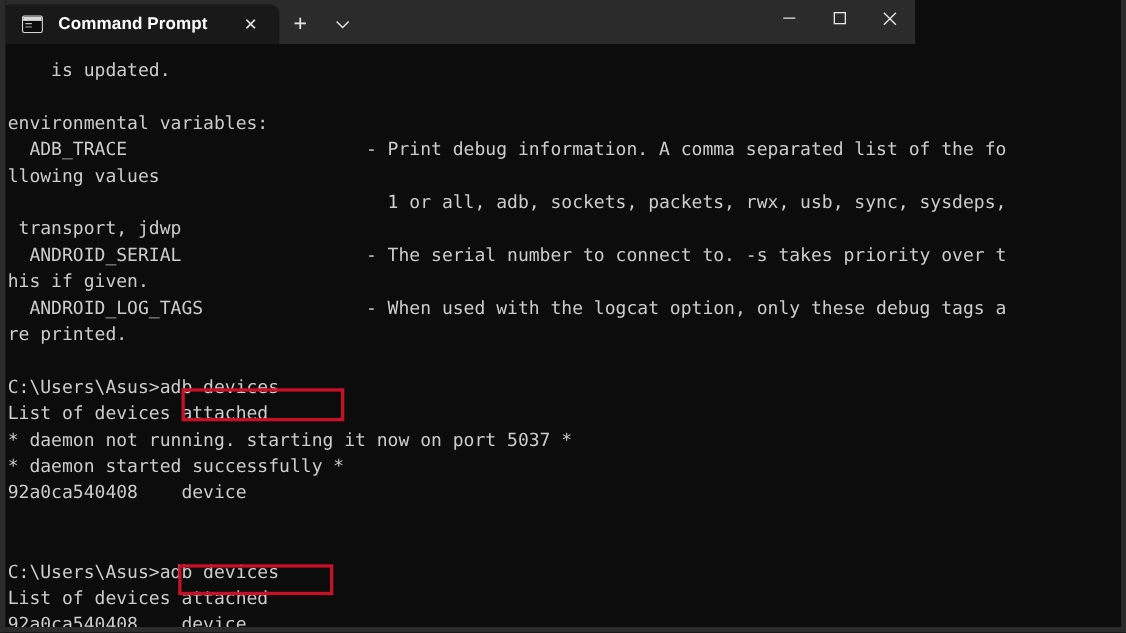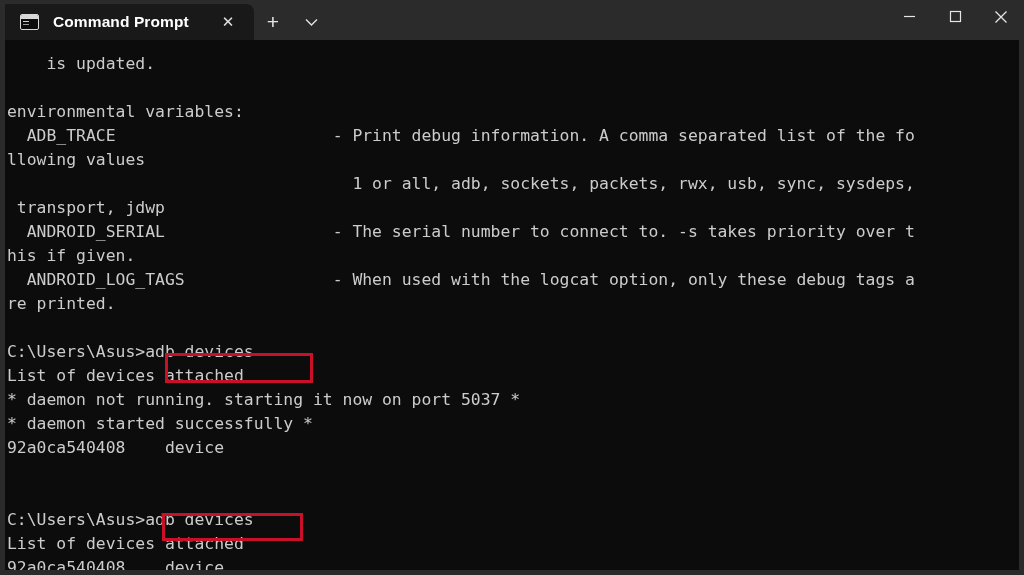--- a/index.html
+++ b/index.html
@@ -24,21 +24,21 @@
     border-left: 5px solid #2b2b2b;
     border-right: 5px solid #2b2b2b;
     border-bottom: 5px solid #2b2b2b;
     overflow: hidden;
   }
 
   
   #titlebar {
     position: absolute;
     top: 0; left: -5px;
-    width: 1024px;
+    width: 832px;
     height: 40px;
     background: #2b2b2b;
     display: flex;
     align-items: flex-end;
   }
   #tabstrip {
     display: flex;
     align-items: flex-end;
     height: 40px;
     flex: 0 0 auto;

